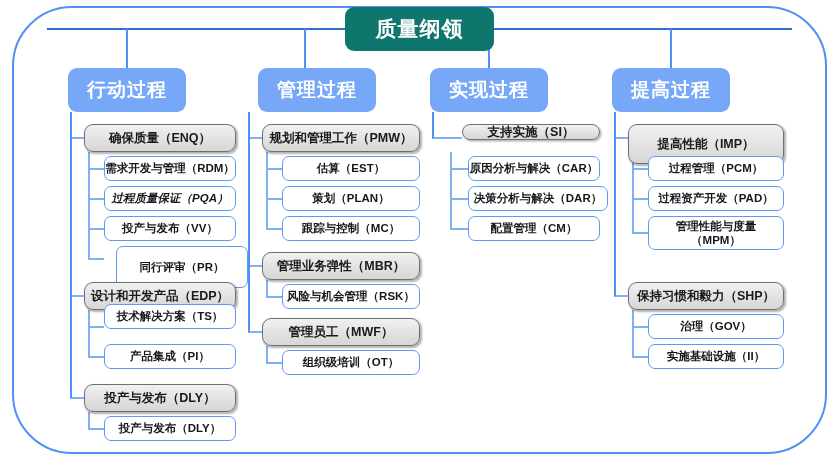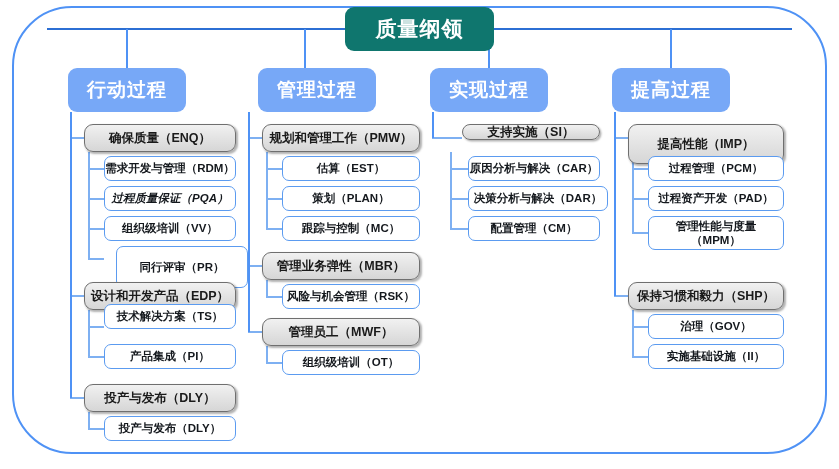--- a/index.html
+++ b/index.html
@@ -110,21 +110,21 @@
 
   <div id="dynamic">
       <div class="col-head" style="left: 68px; top: 68px; width: 118px;">行动过程</div>
       <div class="vline dk" style="left: 126px; top: 29px; height: 39px;"></div>
       <div class="grp" style="left: 84px; top: 124px; width: 152px; height: 28px;">确保质量（ENQ）</div>
       <div class="hline" style="left: 70px; top: 137px; width: 14px;"></div>
       <div class="leaf" style="left: 104px; top: 156px; width: 132px; height: 25px;">需求开发与管理（RDM）</div>
       <div class="hline" style="left: 88px; top: 167.5px; width: 16px;"></div>
       <div class="leaf" style="left: 104px; top: 186px; width: 132px; height: 25px; font-style: italic;">过程质量保证（PQA）</div>
       <div class="hline" style="left: 88px; top: 197.5px; width: 16px;"></div>
-      <div class="leaf" style="left: 104px; top: 216px; width: 132px; height: 25px;">组织级培训（VV）</div>
+      <div class="leaf" style="left: 104px; top: 216px; width: 132px; height: 25px;">投产与发布（VV）</div>
       <div class="hline" style="left: 88px; top: 227.5px; width: 16px;"></div>
       <div class="leaf" style="left: 116px; top: 246px; width: 132px; height: 42px;">同行评审（PR）</div>
       <div class="hline" style="left: 88px; top: 257.5px; width: 16px;"></div>
       <div class="vline" style="left: 88px; top: 152px; height: 106.5px;"></div>
       <div class="grp" style="left: 84px; top: 282px; width: 152px; height: 28px;">设计和开发产品（EDP）</div>
       <div class="hline" style="left: 70px; top: 295px; width: 14px;"></div>
       <div class="leaf" style="left: 104px; top: 304px; width: 132px; height: 25px;">技术解决方案（TS）</div>
       <div class="hline" style="left: 88px; top: 325.5px; width: 16px;"></div>
       <div class="leaf" style="left: 104px; top: 344px; width: 132px; height: 25px;">产品集成（PI）</div>
       <div class="hline" style="left: 88px; top: 355.5px; width: 16px;"></div>

